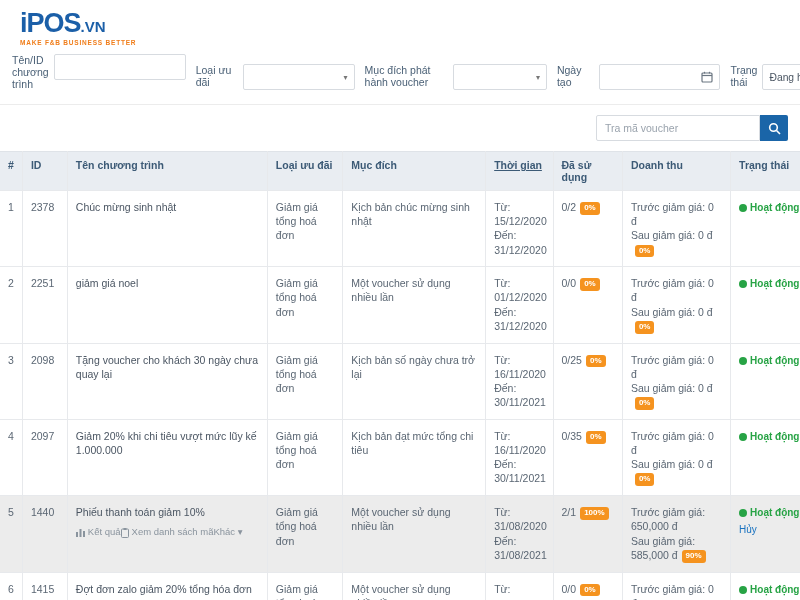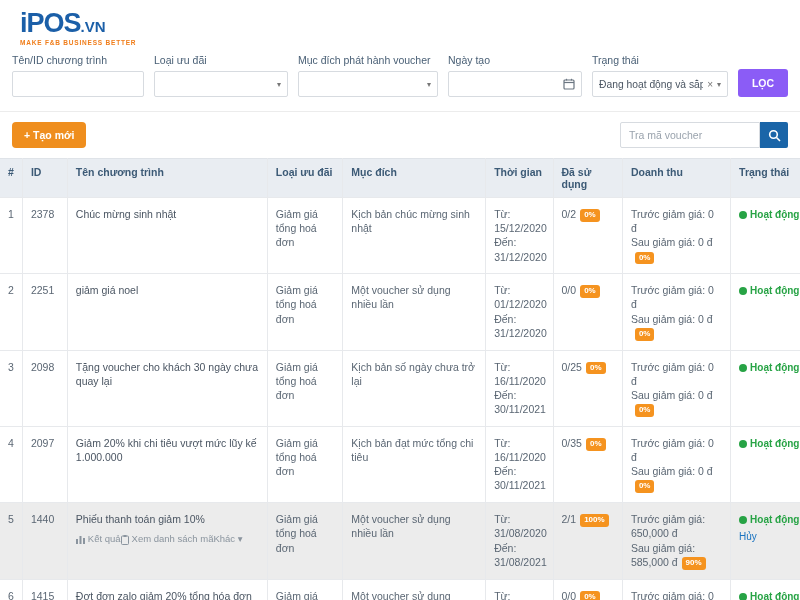--- a/index.html
+++ b/index.html
@@ -6,36 +6,36 @@
   html,body { width:800px; height:600px; background:#fff; font-family:"Liberation Sans", sans-serif; color:#5a6673; overflow:hidden; }
 
   
   .header { padding:10px 12px 4px 20px; }
   .logo-name { font-size:27px; font-weight:bold; color:#1b5fa8; letter-spacing:-1px; line-height:1; }
   .logo-tld { font-size:15px; font-weight:bold; color:#1b5fa8; text-transform:uppercase; }
   .logo-tagline { font-size:6.5px; font-weight:bold; color:#f07d1a; letter-spacing:.8px; margin-top:2px; }
 
   
   .filterbar { display:flex; align-items:flex-end; gap:10px; padding:4px 12px 14px 12px; border-bottom:1px solid #ececec; }
-  .fgroup { display:flex; flex-direction:column; gap:5px; }
+  .fgroup { display:flex; flex-direction:row; gap:5px; }
   .flabel { font-size:10.5px; color:#4a6076; }
   .fcontrol { height:26px; border:1px solid #d7dbe0; border-radius:2px; background:#fff; display:flex; align-items:center; padding:0 6px; font-size:10.5px; color:#4a5562; }
   .w-name { width:132px; } .w-type { width:134px; } .w-purpose { width:140px; } .w-date { width:134px; } .w-status { width:136px; }
   .fcontrol .spacer { flex:1; }
   .caret { font-size:8px; color:#777; margin-left:4px; }
   .clear-x { font-size:10px; color:#777; margin-left:4px; }
   .status-text { white-space:nowrap; overflow:hidden; font-size:10.3px; }
   .btn-loc { height:28px; width:64px; background:#8b5cf6; color:#fff; font-size:10.5px; font-weight:bold; border:none; border-radius:3px; cursor:pointer; }
 
   
   .toolbar { display:flex; align-items:center; padding:10px 12px; }
   .btn-create { background:#ef8e1e; color:#fff; font-size:10.5px; font-weight:bold; border:none; border-radius:4px; padding:7px 12px; cursor:pointer; }
   .toolbar .grow { flex:1; }
   .search-wrap { display:flex; align-items:center; }
-  .search-input { width:140px; height:26px; border:1px solid #d7dbe0; border-radius:2px 0 0 2px; padding:0 8px; font-size:10.5px; color:#4a5562; font-family:"Liberation Sans", sans-serif; }
+  .search-input { width:164px; height:26px; border:1px solid #d7dbe0; border-radius:2px 0 0 2px; padding:0 8px; font-size:10.5px; color:#4a5562; font-family:"Liberation Sans", sans-serif; }
   .search-input::placeholder { color:#9aa3ad; }
   .btn-search { width:28px; height:26px; background:#1a65a8; border:none; border-radius:0 2px 2px 0; display:flex; align-items:center; justify-content:center; cursor:pointer; }
 
   
   table { width:100%; border-collapse:collapse; table-layout:fixed; }
   th, td { border:1px solid #e7e9ec; font-size:10.5px; text-align:left; vertical-align:top; }
   th { background:#e9edf2; color:#3c5a76; font-weight:bold; padding:7px 8px; border-top:1px solid #dfe3e8; }
   td { padding:9px 8px; color:#5a6673; line-height:1.35; }
   tr.highlight td { background:#ececec; }
   table, th:first-child, td:first-child { border-left:none; }
@@ -97,42 +97,41 @@
       <span class="status-text">Đang hoạt động và sắp đến</span>
       <span class="spacer"></span>
       <span class="clear-x">×</span>
       <span class="caret">▾</span>
     </div>
   </div>
   <button class="btn-loc">LỌC</button>
 </div>
 
 <div class="toolbar">
-  <button class="btn-create">+ Tạo mới</button>
   <span class="grow"></span>
   <div class="search-wrap">
     <input class="search-input" type="text" placeholder="Tra mã voucher" style="">
     <button class="btn-search">
       <svg width="13" height="13" viewBox="0 0 13 13">
           <circle cx="5.5" cy="5.5" r="3.8" fill="none" stroke="#fff" stroke-width="1.6"></circle>
           <line x1="8.5" y1="8.5" x2="12" y2="12" stroke="#fff" stroke-width="1.6"></line>
         </svg>
     </button>
   </div>
 </div>
 
 <table>
   <thead>
     <tr>
         <th style="width: 22px;">#</th>
         <th style="width: 44px;">ID</th>
         <th style="width: 196px;">Tên chương trình</th>
         <th style="width: 74px;">Loại ưu đãi</th>
         <th style="width: 140px;">Mục đích</th>
-        <th style="width: 66px;">Thời gian</th>
+        <th style="width: 66px; text-decoration: underline;">Thời gian</th>
         <th style="width: 68px;">Đã sử dụng</th>
         <th style="width: 106px;">Doanh thu</th>
         <th style="width: 68px;">Trạng thái</th>
       </tr>
   </thead>
   <tbody>
       <tr>
         <td>1</td>
         <td>2378</td>
         <td><span class="name-cell-title">Chúc mừng sinh nhật</span></td>

